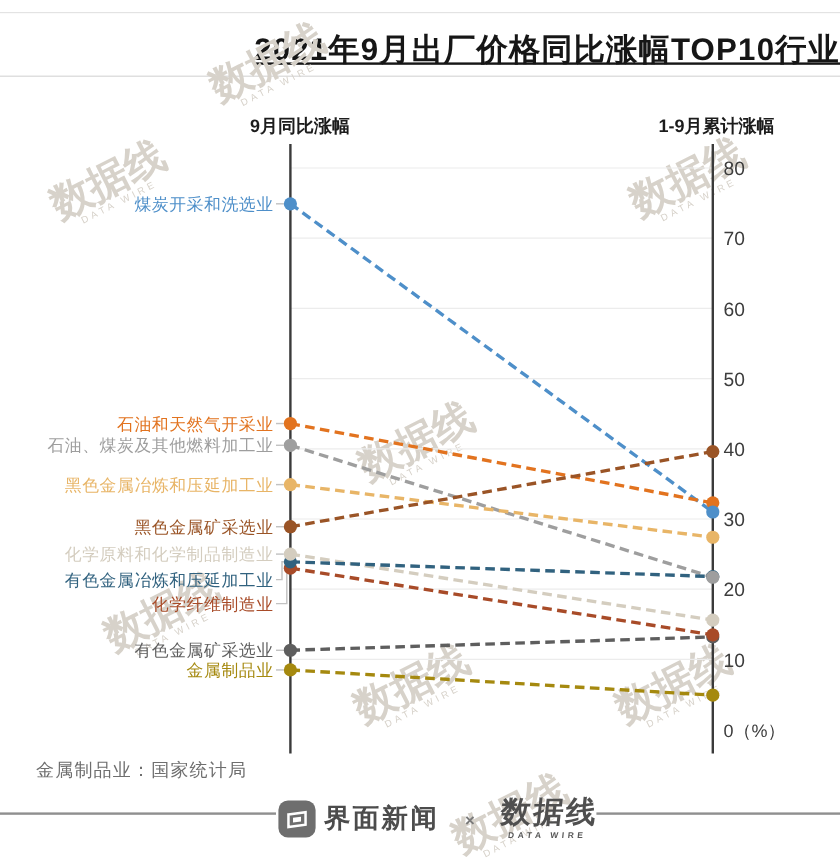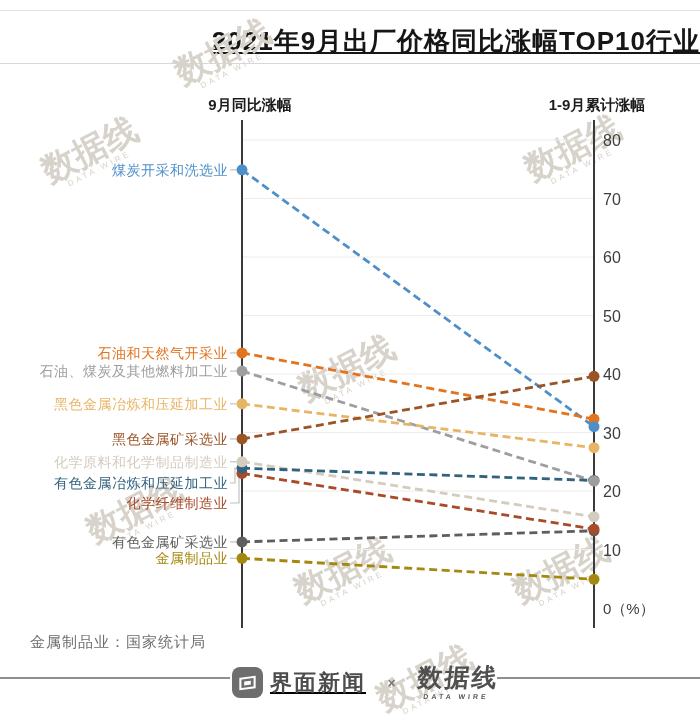--- a/index.html
+++ b/index.html
@@ -18,21 +18,21 @@
   .source-text{
     position:absolute;left:30px;top:633px;font-size:15px;color:#6e6e6e;letter-spacing:1px;
   }
   .footer-line{position:absolute;top:677px;height:2px;background:#8f8f8f;}
   .footer-line.left{left:0;width:230px;}
   .footer-line.right{left:497px;width:203px;}
   .footer-logos{
     position:absolute;left:232px;top:655px;width:266px;height:55px;
     display:flex;align-items:center;justify-content:space-between;
   }
-  .jiemian{display:flex;align-items:center;gap:7px;text-decoration:underline;}
+  .jiemian{display:flex;gap:7px;}
   .jiemian-icon{
     width:31px;height:31px;background:#6e6e6e;border-radius:8px;
     display:flex;align-items:center;justify-content:center;flex:0 0 auto;
   }
   .jiemian-name{font-size:22px;font-weight:700;color:#4c4c4c;letter-spacing:2px;}
   .footer-x{font-size:14px;color:#7a7a7a;font-weight:700;padding:0 2px;}
   .datawire{display:flex;flex-direction:column;align-items:center;transform:skewX(-6deg);}
   .datawire-name{font-size:25px;font-weight:900;color:#4f4f4f;letter-spacing:2px;line-height:1.0;}
   .datawire-sub{font-size:7px;font-weight:700;color:#585858;letter-spacing:3px;margin-top:3px;}
 </style>

